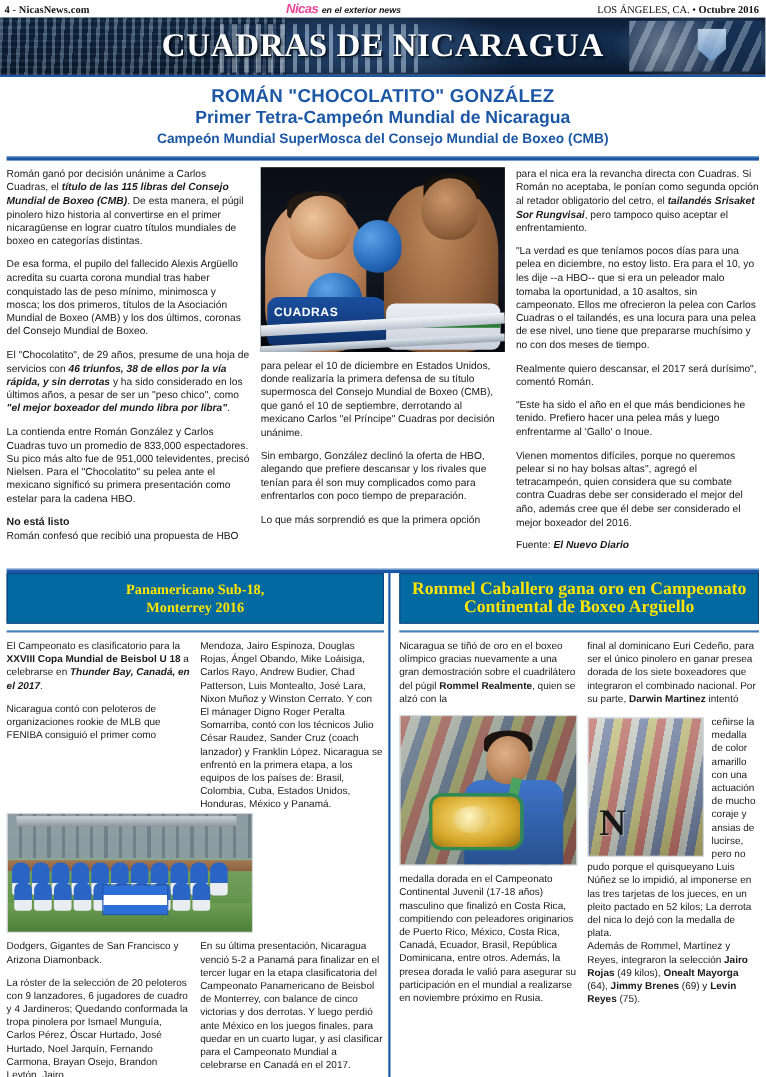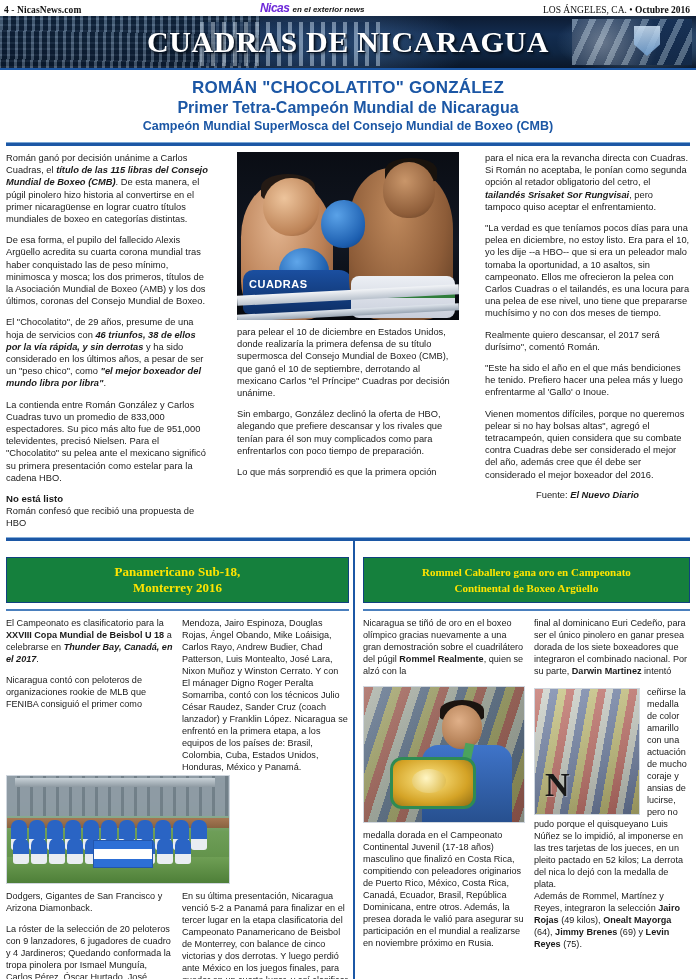--- a/index.html
+++ b/index.html
@@ -14,21 +14,21 @@
 
   
   .masthead{
     display:flex;align-items:flex-end;justify-content:space-between;
     padding:1px 6px 1px 4px;height:16px;box-sizing:border-box;
   }
   .mh-left{font:bold 9.5px "Liberation Serif", serif;color:#111;letter-spacing:.1px;}
   .mh-left .dash{font-weight:normal;}
   .mh-center{display:flex;align-items:baseline;gap:3px;}
   .mh-logo{
-    font:italic 900 12px "Liberation Sans", sans-serif;color:#6d28d9;
+    font:italic 900 12px "Liberation Sans", sans-serif;color:#ec4899;
     letter-spacing:-.5px;
   }
   .mh-tag{font:italic bold 8px "Liberation Sans", sans-serif;color:#111;}
   .mh-right{font:9.5px "Liberation Serif", serif;color:#111;}
   .mh-right b{font-weight:bold;}
 
   
   .banner{
     position:relative;height:52px;width:696px;overflow:hidden;
     background:
@@ -74,31 +74,31 @@
   }
 
   
   .headline{padding:8px 10px 4px;text-align:center;color:#1c57a5;}
   .hl1{font:bold 17px "Liberation Sans", sans-serif;letter-spacing:.2px;}
   .hl2{font:bold 16px "Liberation Sans", sans-serif;margin-top:1px;}
   .hl3{font:12.5px "Liberation Sans", sans-serif;margin-top:2px;font-weight:bold;}
   .rule{height:3px;background:#1c57a5;margin:5px 6px 0;border-top:1px solid #7aa6d4;}
 
   
-  .cols3{display:flex;gap:26px;padding:6px 6px 0;}
+  .cols3{display:flex;gap:10px;padding:6px 6px 0;}
   .col{width:222px;}
   p.body{
     font:9.3px/12.2px "Liberation Sans", sans-serif;
     margin:0 0 9px 0;text-align:left;color:#1a1a1a;
   }
   p.body:last-child{margin-bottom:0;}
   .bi{font-style:italic;font-weight:bold;}
   .b{font-weight:bold;}
   .subhead{font:bold 9.6px "Liberation Sans", sans-serif;margin:0 0 1px 0;}
-  .source{text-align:center;font:9.3px "Liberation Sans", sans-serif;margin-top:2px;}
+  .source{text-align:left;font:9.3px "Liberation Sans", sans-serif;margin-top:2px;}
 
   
   .photo-box{
     width:222px;height:168px;margin-bottom:6px;position:relative;overflow:hidden;
     background:linear-gradient(180deg,#0a0d14 0%,#111722 55%,#05070c 100%);
   }
   .pb-ring{position:absolute;left:0;bottom:20px;width:222px;height:10px;
     background:linear-gradient(180deg,#f2f4f7,#b9c2cd);transform:rotate(-3deg);}
   .pb-ring2{position:absolute;left:0;bottom:4px;width:222px;height:7px;
     background:linear-gradient(180deg,#dfe5ec,#9aa6b4);transform:rotate(-3deg);}
@@ -136,25 +136,25 @@
     background:#2f7d3a;}
 
   
   .sec-rule{height:3px;background:#1c57a5;margin:8px 6px 0;border-top:1px solid #86aed8;}
 
   
   .lower{display:flex;padding:0 6px;}
   .lower-left{width:348px;}
   .lower-right{width:332px;padding-left:8px;border-left:2px solid #1c57a5;margin-left:4px;}
   .blue-head{
-    background:#15803d;color:#ffe400;text-align:center;
+    background:#0369a1;color:#ffe400;text-align:center;
     font:bold 13px/16px "Liberation Serif", serif;
-    padding:6px 6px;margin:16px 0 0;border:1px solid #10427f;
-  }
-  .blue-head.wide{font-size:11px;}
+    padding:6px 6px;margin:0 0 0;border:1px solid #10427f;
+  }
+  .blue-head.wide{font-size:16px;}
   .under-rule{height:2px;background:#4a7fbd;margin:6px 0 6px;}
   .sub2{display:flex;gap:9px;}
   .sub-col{width:auto;flex:1;}
 
   
   .team-photo{
     width:222px;height:107px;position:relative;overflow:hidden;margin:2px 0 6px;
     border:1px solid #cfd6de;
     background:linear-gradient(180deg,#b9c6cf 0%,#9fb2bd 26%,#6e9e58 52%,#58893f 100%);
   }

